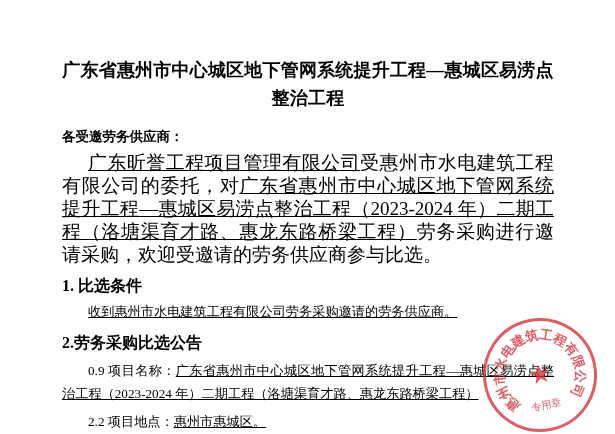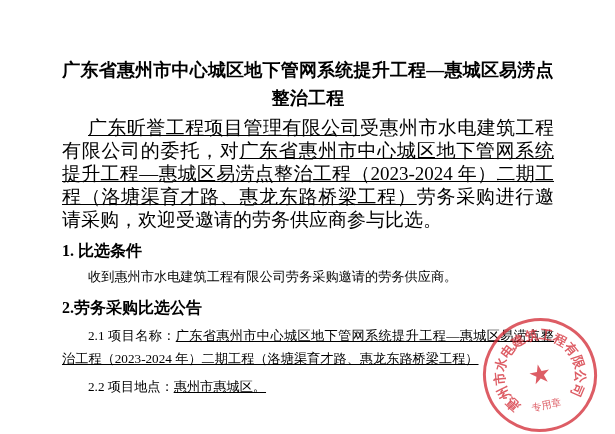--- a/index.html
+++ b/index.html
@@ -69,20 +69,21 @@
     margin-top: 9px;
   }
   .section-head .num {
     font-family: "Liberation Serif", serif;
   }
   .body-indent {
     font-size: 13.2px;
     line-height: 22px;
     margin-top: 4px;
     text-indent: 26px;
+    text-decoration: underline;
   }
   .sub-item {
     font-size: 13.2px;
     line-height: 23px;
     margin-top: 5px;
     text-indent: 26px;
     text-align: justify;
     text-justify: inter-ideograph;
   }
   .seal {
@@ -136,30 +137,31 @@
 </head>
 <body>
 
 <div class="page">
   <div class="content">
 
     <div class="title-block">
       <div class="title-line">广东省惠州市中心城区地下管网系统提升工程—惠城区易涝点整治工程</div>
     </div>
 
+    <div class="salutation">各受邀劳务供应商：</div>
 
     <div class="para indent"><span class="u">广东昕誉工程项目管理有限公司</span><span>受惠州市水电建筑工程有限公司的委托，对</span><span class="u">广东省惠州市中心城区地下管网系统提升工程—惠城区易涝点整治工程（2023-2024 年）二期工程（洛塘渠育才路、惠龙东路桥梁工程）</span><span>劳务采购进行邀请采购，欢迎受邀请的劳务供应商参与比选。</span></div>
 
     <div class="section-head"><span class="num">1.</span> <span>比选条件</span></div>
 
     <div class="body-indent">收到惠州市水电建筑工程有限公司劳务采购邀请的劳务供应商。</div>
 
     <div class="section-head"><span class="num">2.</span><span>劳务采购比选公告</span></div>
 
-    <div class="sub-item"><span>2.1 项目名称：</span><span class="u">广东省惠州市中心城区地下管网系统提升工程—惠城区易涝点整治工程（2023-2024 年）二期工程（洛塘渠育才路、惠龙东路桥梁工程）</span></div>
+    <div class="sub-item"><span>0.9 项目名称：</span><span class="u">广东省惠州市中心城区地下管网系统提升工程—惠城区易涝点整治工程（2023-2024 年）二期工程（洛塘渠育才路、惠龙东路桥梁工程）</span></div>
 
     <div class="sub-item"><span>2.2 项目地点：</span><span class="u">惠州市惠城区。</span></div>
 
   </div>
 
   <div class="seal">
     <div class="seal-text" id="sealArc">
         <span style="transform: translate(-32.7661px, 22.9431px) rotate(-125deg) translate(-50%, -50%);">惠</span>
         <span style="transform: translate(-38.7835px, 9.78973px) rotate(-104.167deg) translate(-50%, -50%);">州</span>
         <span style="transform: translate(-39.7295px, -4.64372px) rotate(-83.3333deg) translate(-50%, -50%);">市</span>

